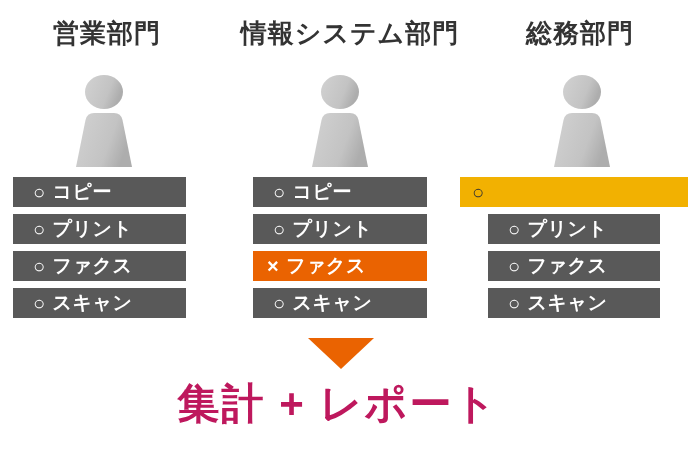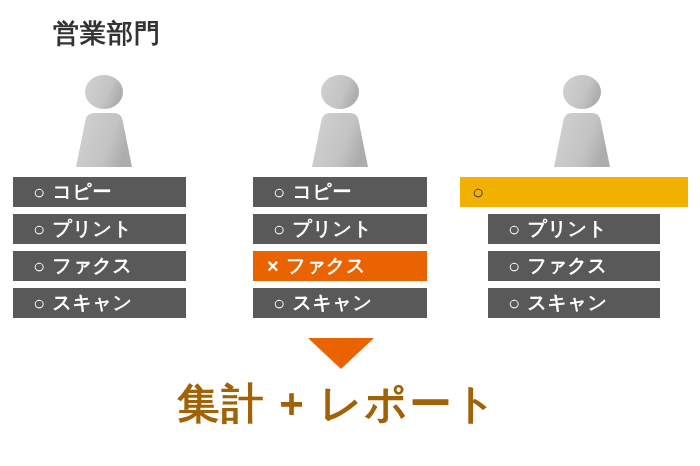--- a/index.html
+++ b/index.html
@@ -28,21 +28,21 @@
   .bars-c3{left:460px;width:228px;align-items:center;}
   .bars-c3 .bar{width:172px;}
   .bars-c3 .bar.limited{width:228px;}
   .arrow-down{
     position:absolute;left:308px;top:338px;width:0;height:0;
     border-left:33px solid transparent;border-right:33px solid transparent;
     border-top:31px solid #EA6301;
   }
   .summary{
     position:absolute;left:338px;top:376px;transform:translateX(-50%);
-    font-size:42px;font-weight:700;color:#a16207;white-space:nowrap;letter-spacing:2px;
+    font-size:42px;font-weight:700;color:#be185d;white-space:nowrap;letter-spacing:2px;
   }
 </style>
 </head>
 <body>
 
 <div id="canvas">
 
   <svg width="0" height="0" style="position:absolute" aria-hidden="true">
     <defs>
       <linearGradient id="personGrad" x1="0" y1="0" x2="1" y2="0.35">
@@ -70,20 +70,21 @@
     <div class="bar">
       <span class="mark">○</span>
       <span>ファクス</span>
     </div>
     <div class="bar">
       <span class="mark">○</span>
       <span>スキャン</span>
     </div>
   </div>
 
+  <div class="col-title" style="left:350px">情報システム部門</div>
   <svg class="person" style="left:311px" width="58" height="92" viewBox="0 0 58 92">
     <ellipse cx="29" cy="17" rx="19" ry="17" fill="url(#personGrad)"></ellipse>
     <path d="M1 92 L10.5 45 Q12 38 19 38 L39 38 Q46 38 47.5 45 L57 92 Z" fill="url(#personGrad)"></path>
   </svg>
   <div class="bars bars-c2">
     <div class="bar">
       <span class="mark">○</span>
       <span>コピー</span>
     </div>
     <div class="bar">
@@ -93,20 +94,21 @@
     <div class="bar ng">
       <span class="mark">×</span>
       <span>ファクス</span>
     </div>
     <div class="bar">
       <span class="mark">○</span>
       <span>スキャン</span>
     </div>
   </div>
 
+  <div class="col-title" style="left:580px">総務部門</div>
   <svg class="person" style="left:553px" width="58" height="92" viewBox="0 0 58 92">
     <ellipse cx="29" cy="17" rx="19" ry="17" fill="url(#personGrad)"></ellipse>
     <path d="M1 92 L10.5 45 Q12 38 19 38 L39 38 Q46 38 47.5 45 L57 92 Z" fill="url(#personGrad)"></path>
   </svg>
   <div class="bars bars-c3">
     <div class="bar limited">
       <span class="mark">○</span>
     </div>
     <div class="bar">
       <span class="mark">○</span>

